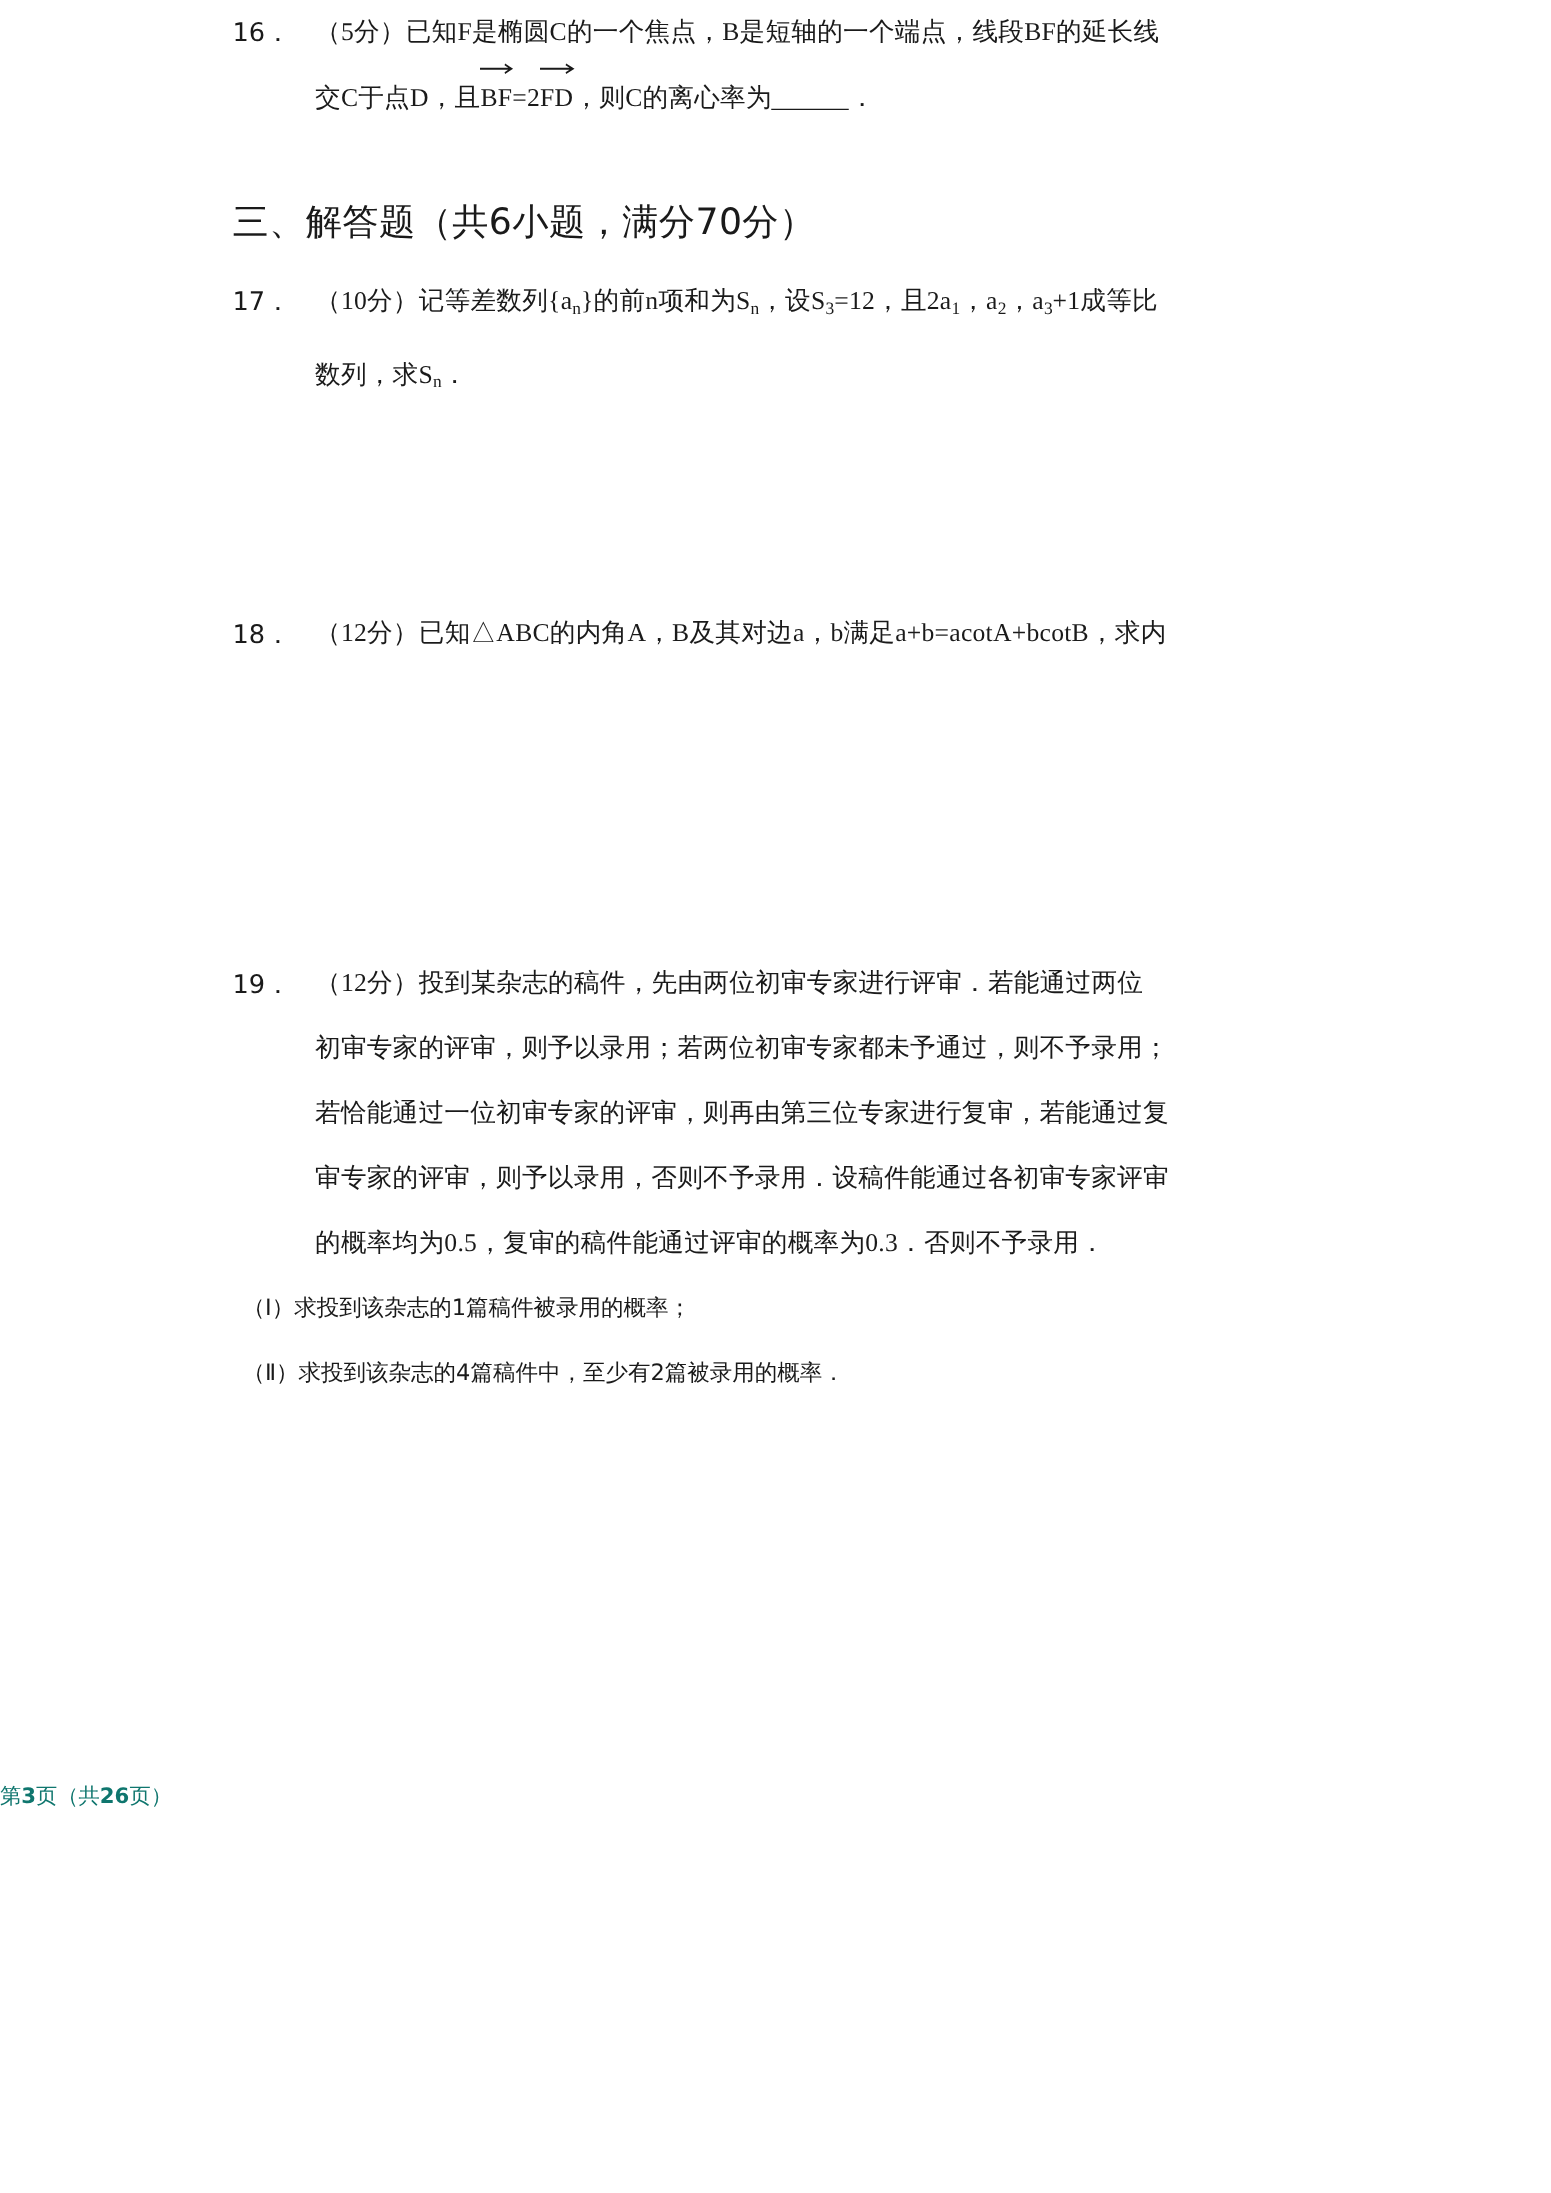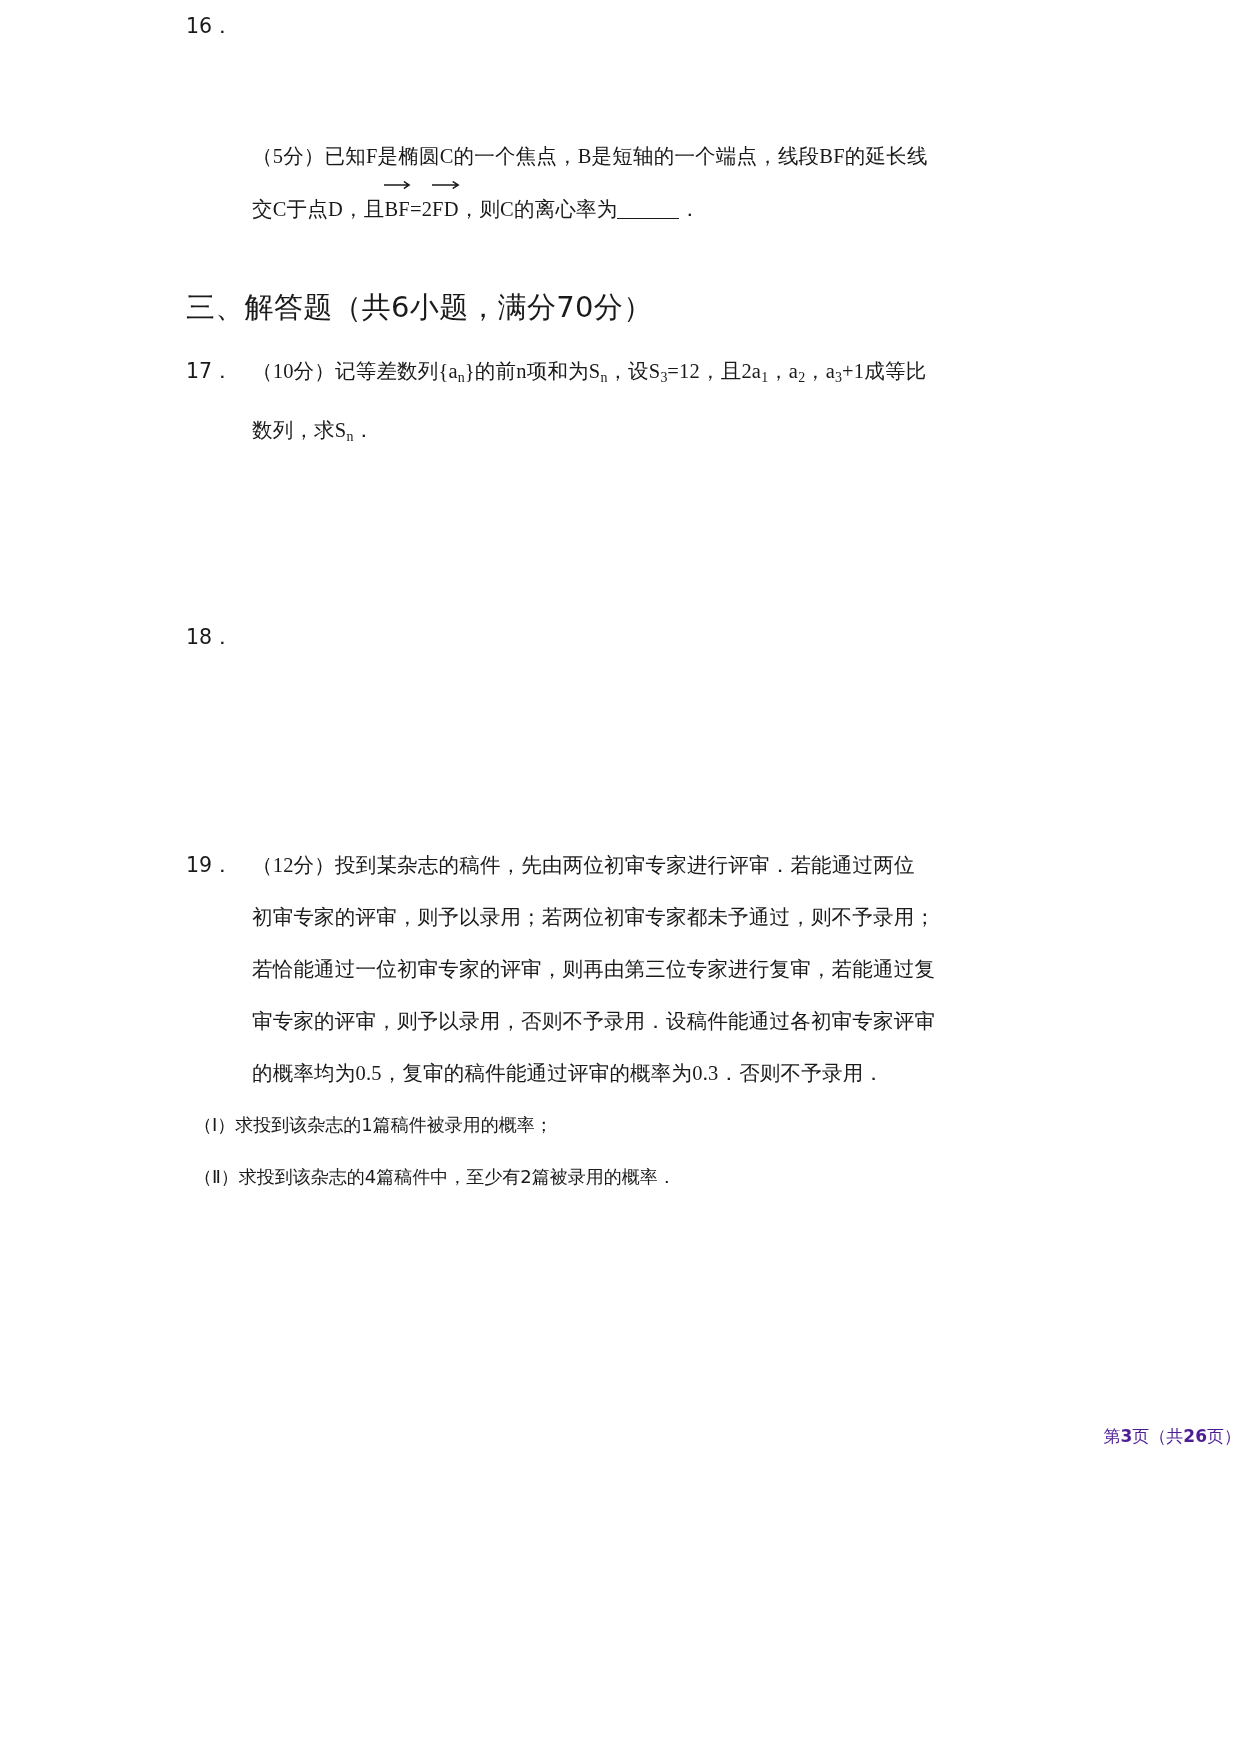--- a/index.html
+++ b/index.html
@@ -100,34 +100,34 @@
   .gap-18 { height: 228px; }
   .gap-16-to-head { height: 52px; }
   .gap-head-to-17 { height: 18px; }
 
   
   .footer {
     position: absolute;
     left: 0;
     right: 0;
     top: 1425px;
-    text-align: right;
+    text-align: left;
     font-size: 17px;
-    color: #4c1d95;
+    color: #0f766e;
     white-space: nowrap;
   }
   .footer .pg { font-weight: bold; }
 </style>
 </head>
 <body>
 
 <div class="page">
   <div class="content">
 
-    <div class="problem" style="padding-top:130px;">
+    <div class="problem" style="">
       <span class="p-num">16．</span>
       <div class="p-body">
         <div class="p-line"><span>（5分）</span><span>已知F是椭圆C的一个焦点，B是短轴的一个端点，线段BF的延长线</span></div>
         <div class="p-line"><span>交C于点D，且</span><span class="vec"><span class="vbar">
                 <svg viewBox="0 0 40 9" preserveAspectRatio="none">
                   <path d="M0 5 L36 5 M30 1.5 L38 5 L30 8.5" fill="none" stroke="#1a1a1a" stroke-width="1.6"></path>
                 </svg>
               </span><span>BF</span></span><span>=2</span><span class="vec"><span class="vbar">
                 <svg viewBox="0 0 40 9" preserveAspectRatio="none">
                   <path d="M0 5 L36 5 M30 1.5 L38 5 L30 8.5" fill="none" stroke="#1a1a1a" stroke-width="1.6"></path>
@@ -148,20 +148,21 @@
         <div class="p-line"><span>（10分）</span><span>记等差数列{a</span><sub>n</sub><span>}的前n项和为S</span><sub>n</sub><span>，设S</span><sub>3</sub><span>=12，且2a</span><sub>1</sub><span>，a</span><sub>2</sub><span>，a</span><sub>3</sub><span>+1成等比</span></div>
         <div class="p-line"><span>数列，求S</span><sub>n</sub><span>．</span></div>
       </div>
     </div>
 
     <div class="gap-17"></div>
 
     <div class="problem">
       <span class="p-num">18．</span>
       <div class="p-body">
+        <div class="p-line"><span>（12分）</span><span>已知△ABC的内角A，B及其对边a，b满足a+b=acotA+bcotB，求内</span></div>
       </div>
     </div>
 
     <div class="gap-18"></div>
 
     <div class="problem">
       <span class="p-num">19．</span>
       <div class="p-body">
         <div class="p-line"><span>（12分）</span><span>投到某杂志的稿件，先由两位初审专家进行评审．若能通过两位</span></div>
         <div class="p-line">初审专家的评审，则予以录用；若两位初审专家都未予通过，则不予录用；</div>

